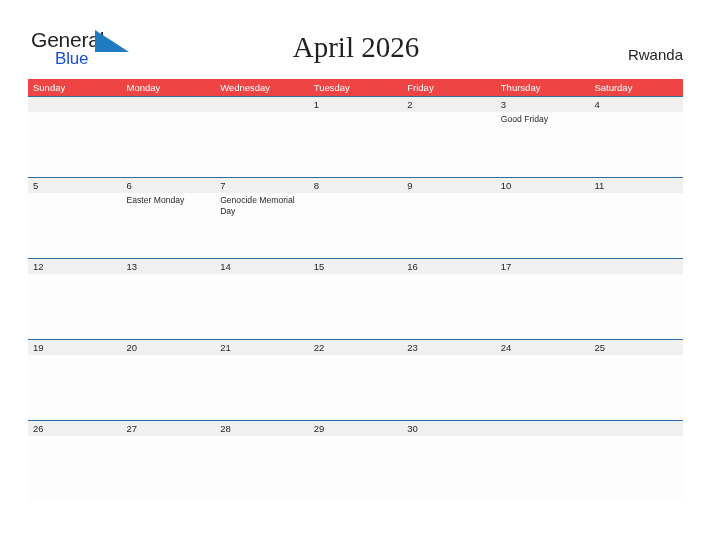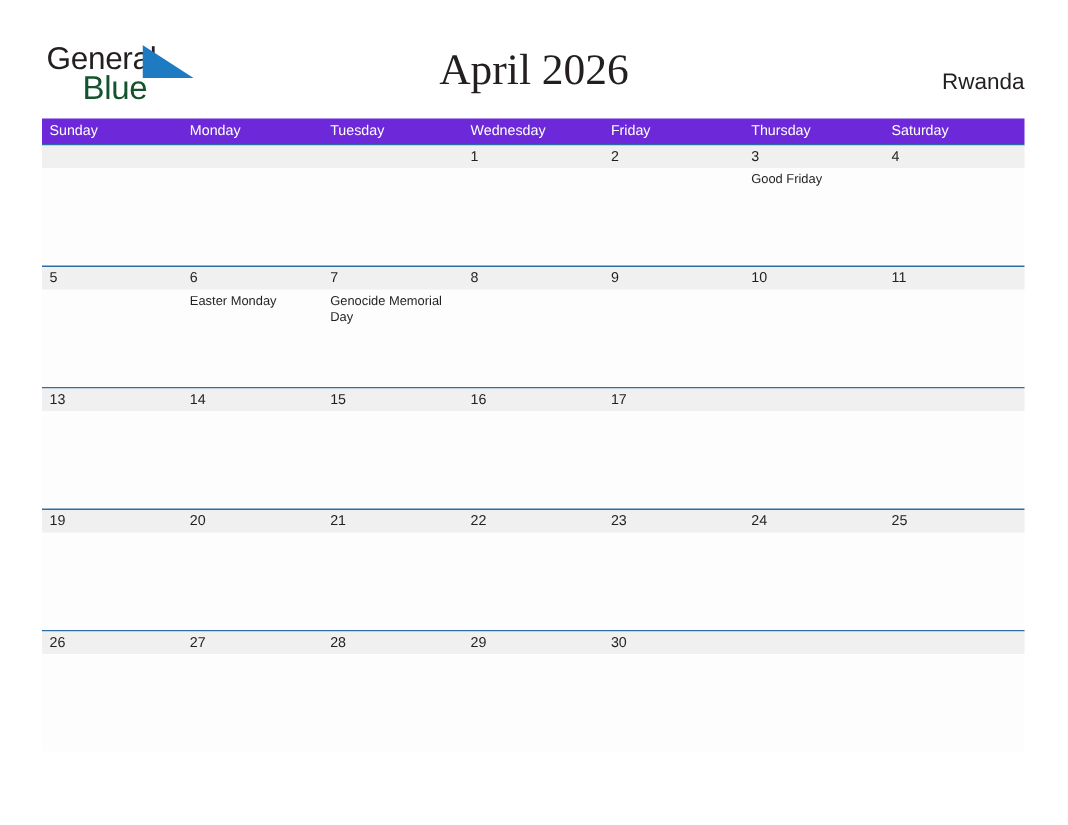--- a/index.html
+++ b/index.html
@@ -45,23 +45,23 @@
     font-size: 21px;
     line-height: 21px;
     color: #231f20;
     letter-spacing: -0.2px;
     font-family: "Liberation Sans", sans-serif;
   }
   .logo-blue {
     position: absolute;
     left: 24px;
     top: 19px;
-    font-size: 22px;
+    font-size: 17px;
     line-height: 21px;
-    color: #14532d;
+    color: #1d4ed8;
     letter-spacing: -0.2px;
     font-family: "Liberation Sans", sans-serif;
   }
   .logo-flag {
     position: absolute;
     left: 64px;
     top: 1px;
     width: 34px;
     height: 22px;
   }
@@ -94,21 +94,21 @@
     position: absolute;
     left: 28px;
     top: 79px;
     width: 655px;
   }
 
   .weekday-row {
     display: flex;
     width: 655px;
     height: 17px;
-    background: #6d28d9;
+    background: #ef4444;
   }
   .weekday {
     width: 93.571px;
     box-sizing: border-box;
     padding-left: 5px;
     font-size: 9.5px;
     line-height: 17px;
     color: #ffffff;
     font-family: "Liberation Sans", sans-serif;
     white-space: nowrap;
@@ -184,22 +184,22 @@
 
     <div class="cal-title">April 2026</div>
 
     <div class="country">Rwanda</div>
   </div>
 
   <div class="calendar">
     <div class="weekday-row">
       <div class="weekday">Sunday</div>
       <div class="weekday">Monday</div>
+      <div class="weekday">Wednesday</div>
       <div class="weekday">Tuesday</div>
-      <div class="weekday">Wednesday</div>
       <div class="weekday">Friday</div>
       <div class="weekday">Thursday</div>
       <div class="weekday">Saturday</div>
     </div>
 
     <div id="weeks-container">
         <div class="week-row">
           <div class="numband"></div>
           <div class="cells">
             <div class="cell empty">
@@ -268,20 +268,24 @@
             <div class="cell">
               <div class="daynum">11</div>
               <div class="events"></div>
             </div>
           </div>
         </div>
         <div class="week-row">
           <div class="numband"></div>
           <div class="cells">
             <div class="cell">
+              <div class="daynum">12</div>
+              <div class="events"></div>
+            </div>
+            <div class="cell">
               <div class="daynum">13</div>
               <div class="events"></div>
             </div>
             <div class="cell">
               <div class="daynum">14</div>
               <div class="events"></div>
             </div>
             <div class="cell">
               <div class="daynum">15</div>
               <div class="events"></div>

